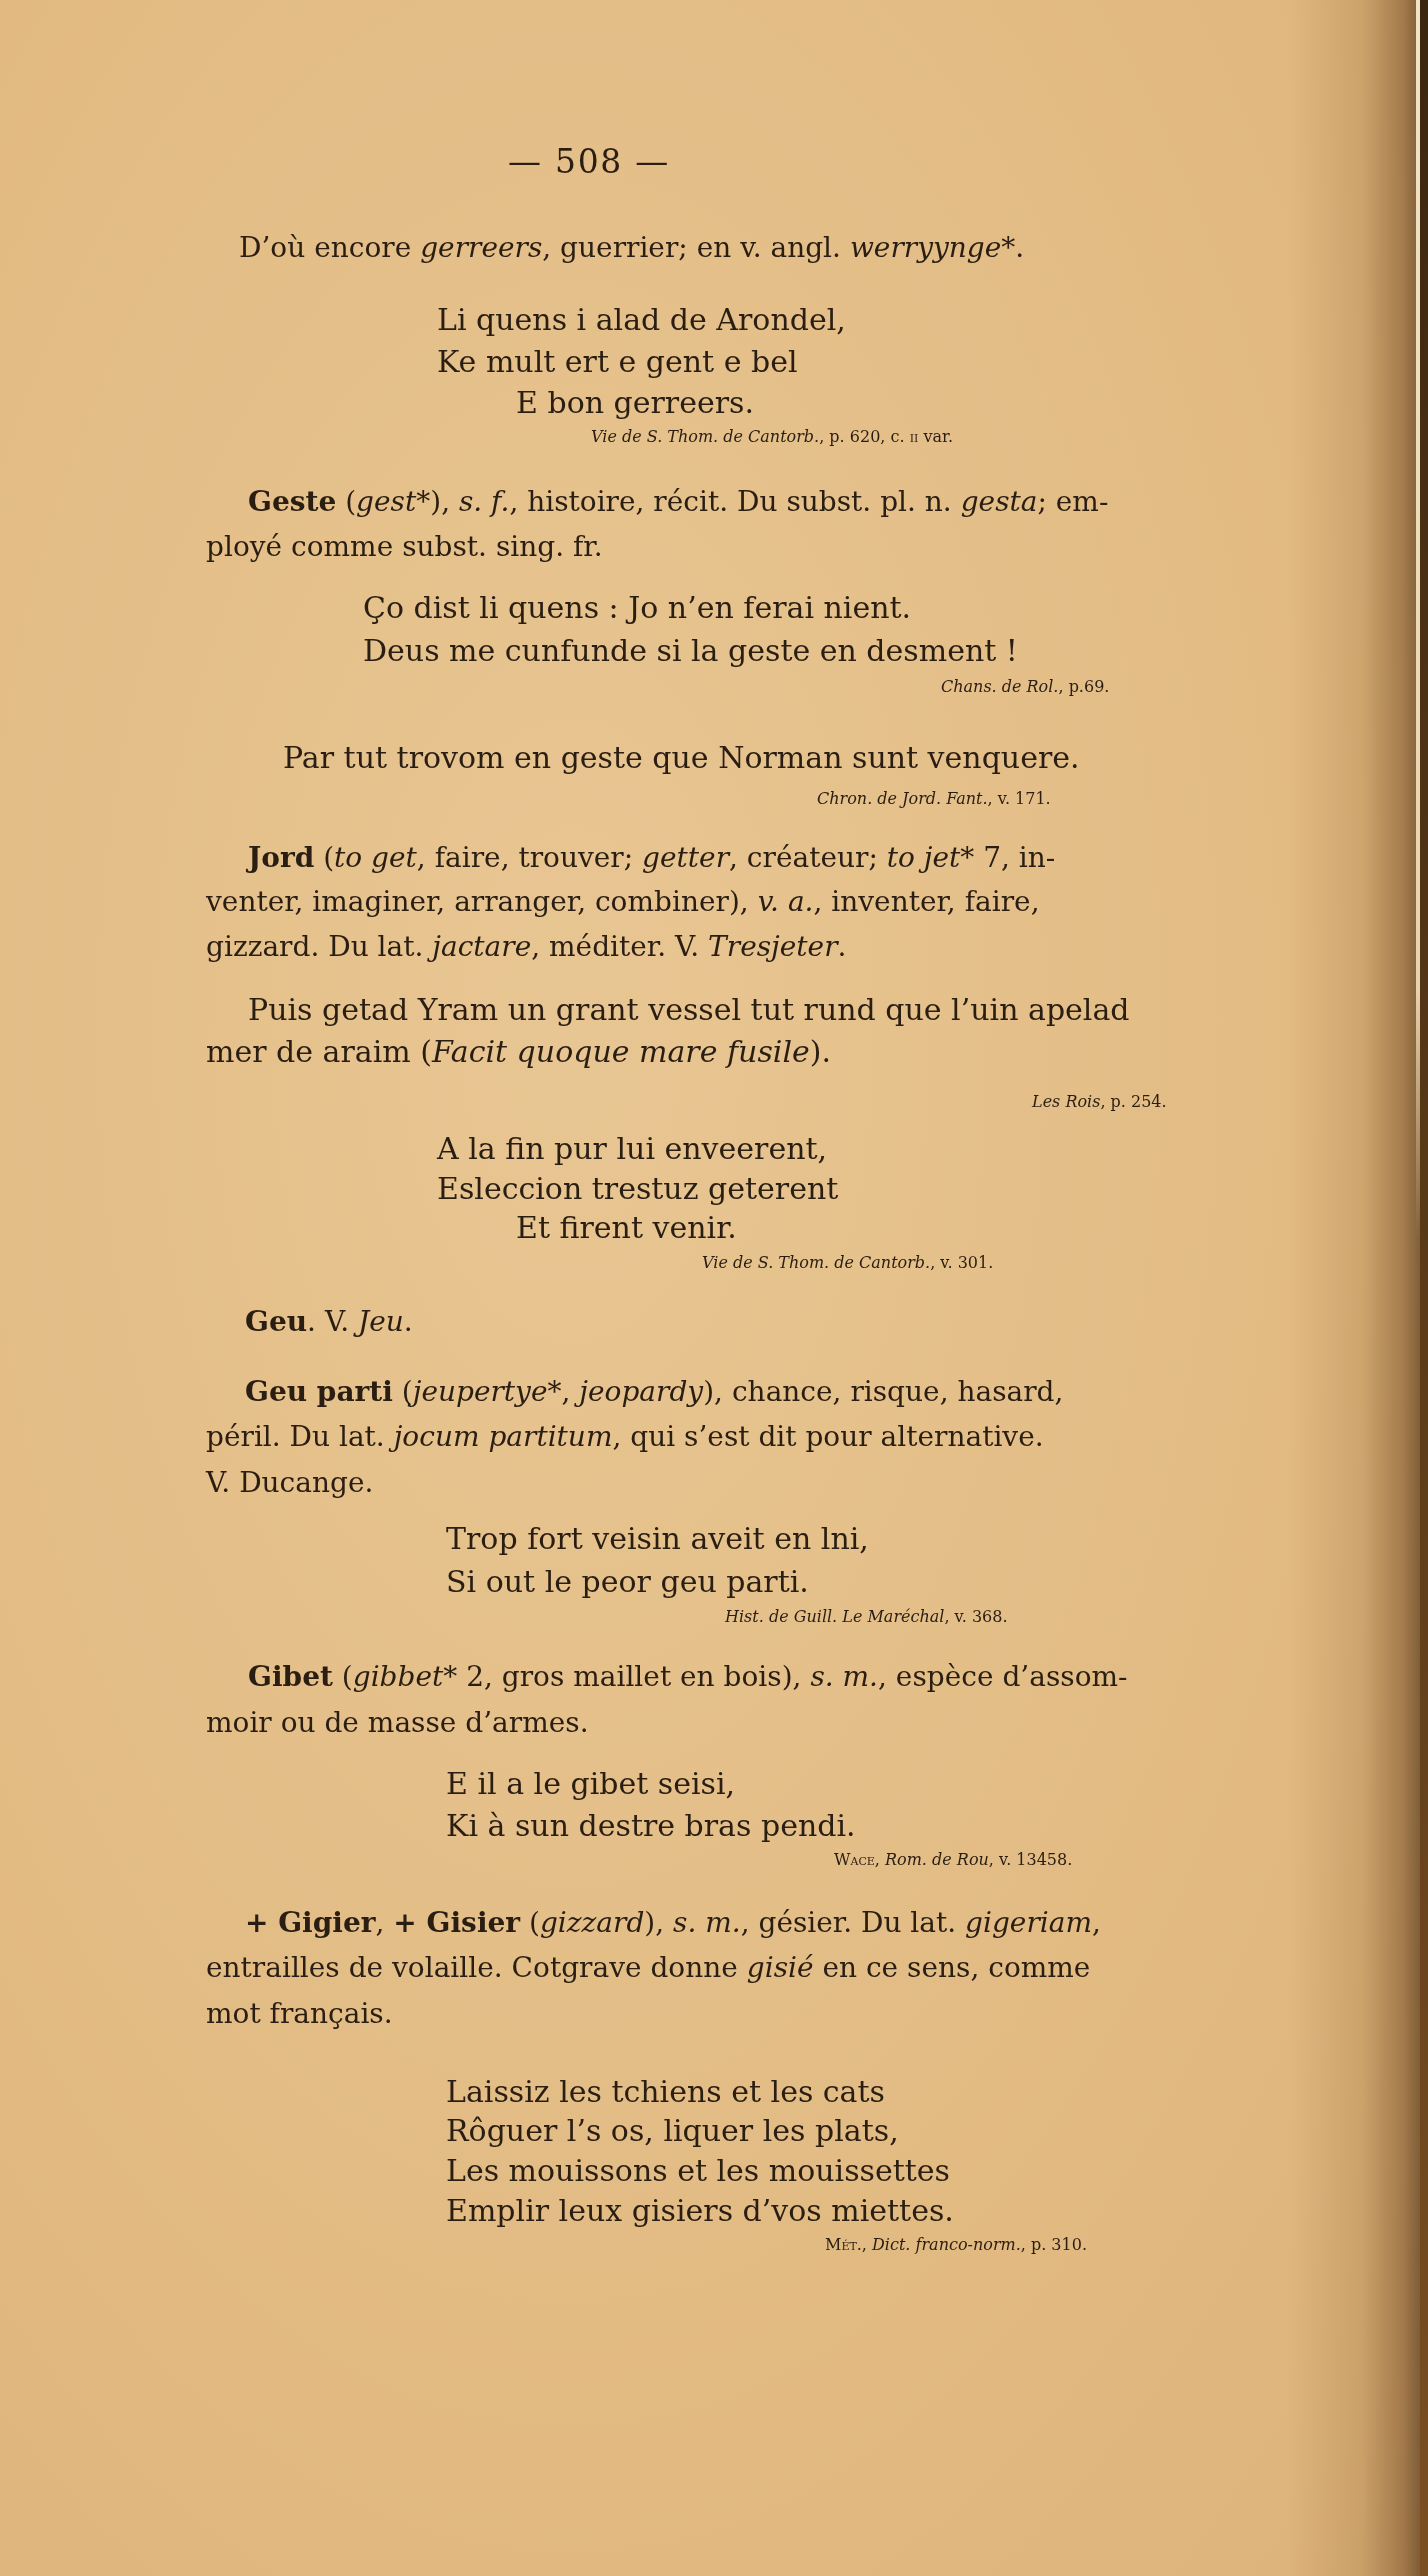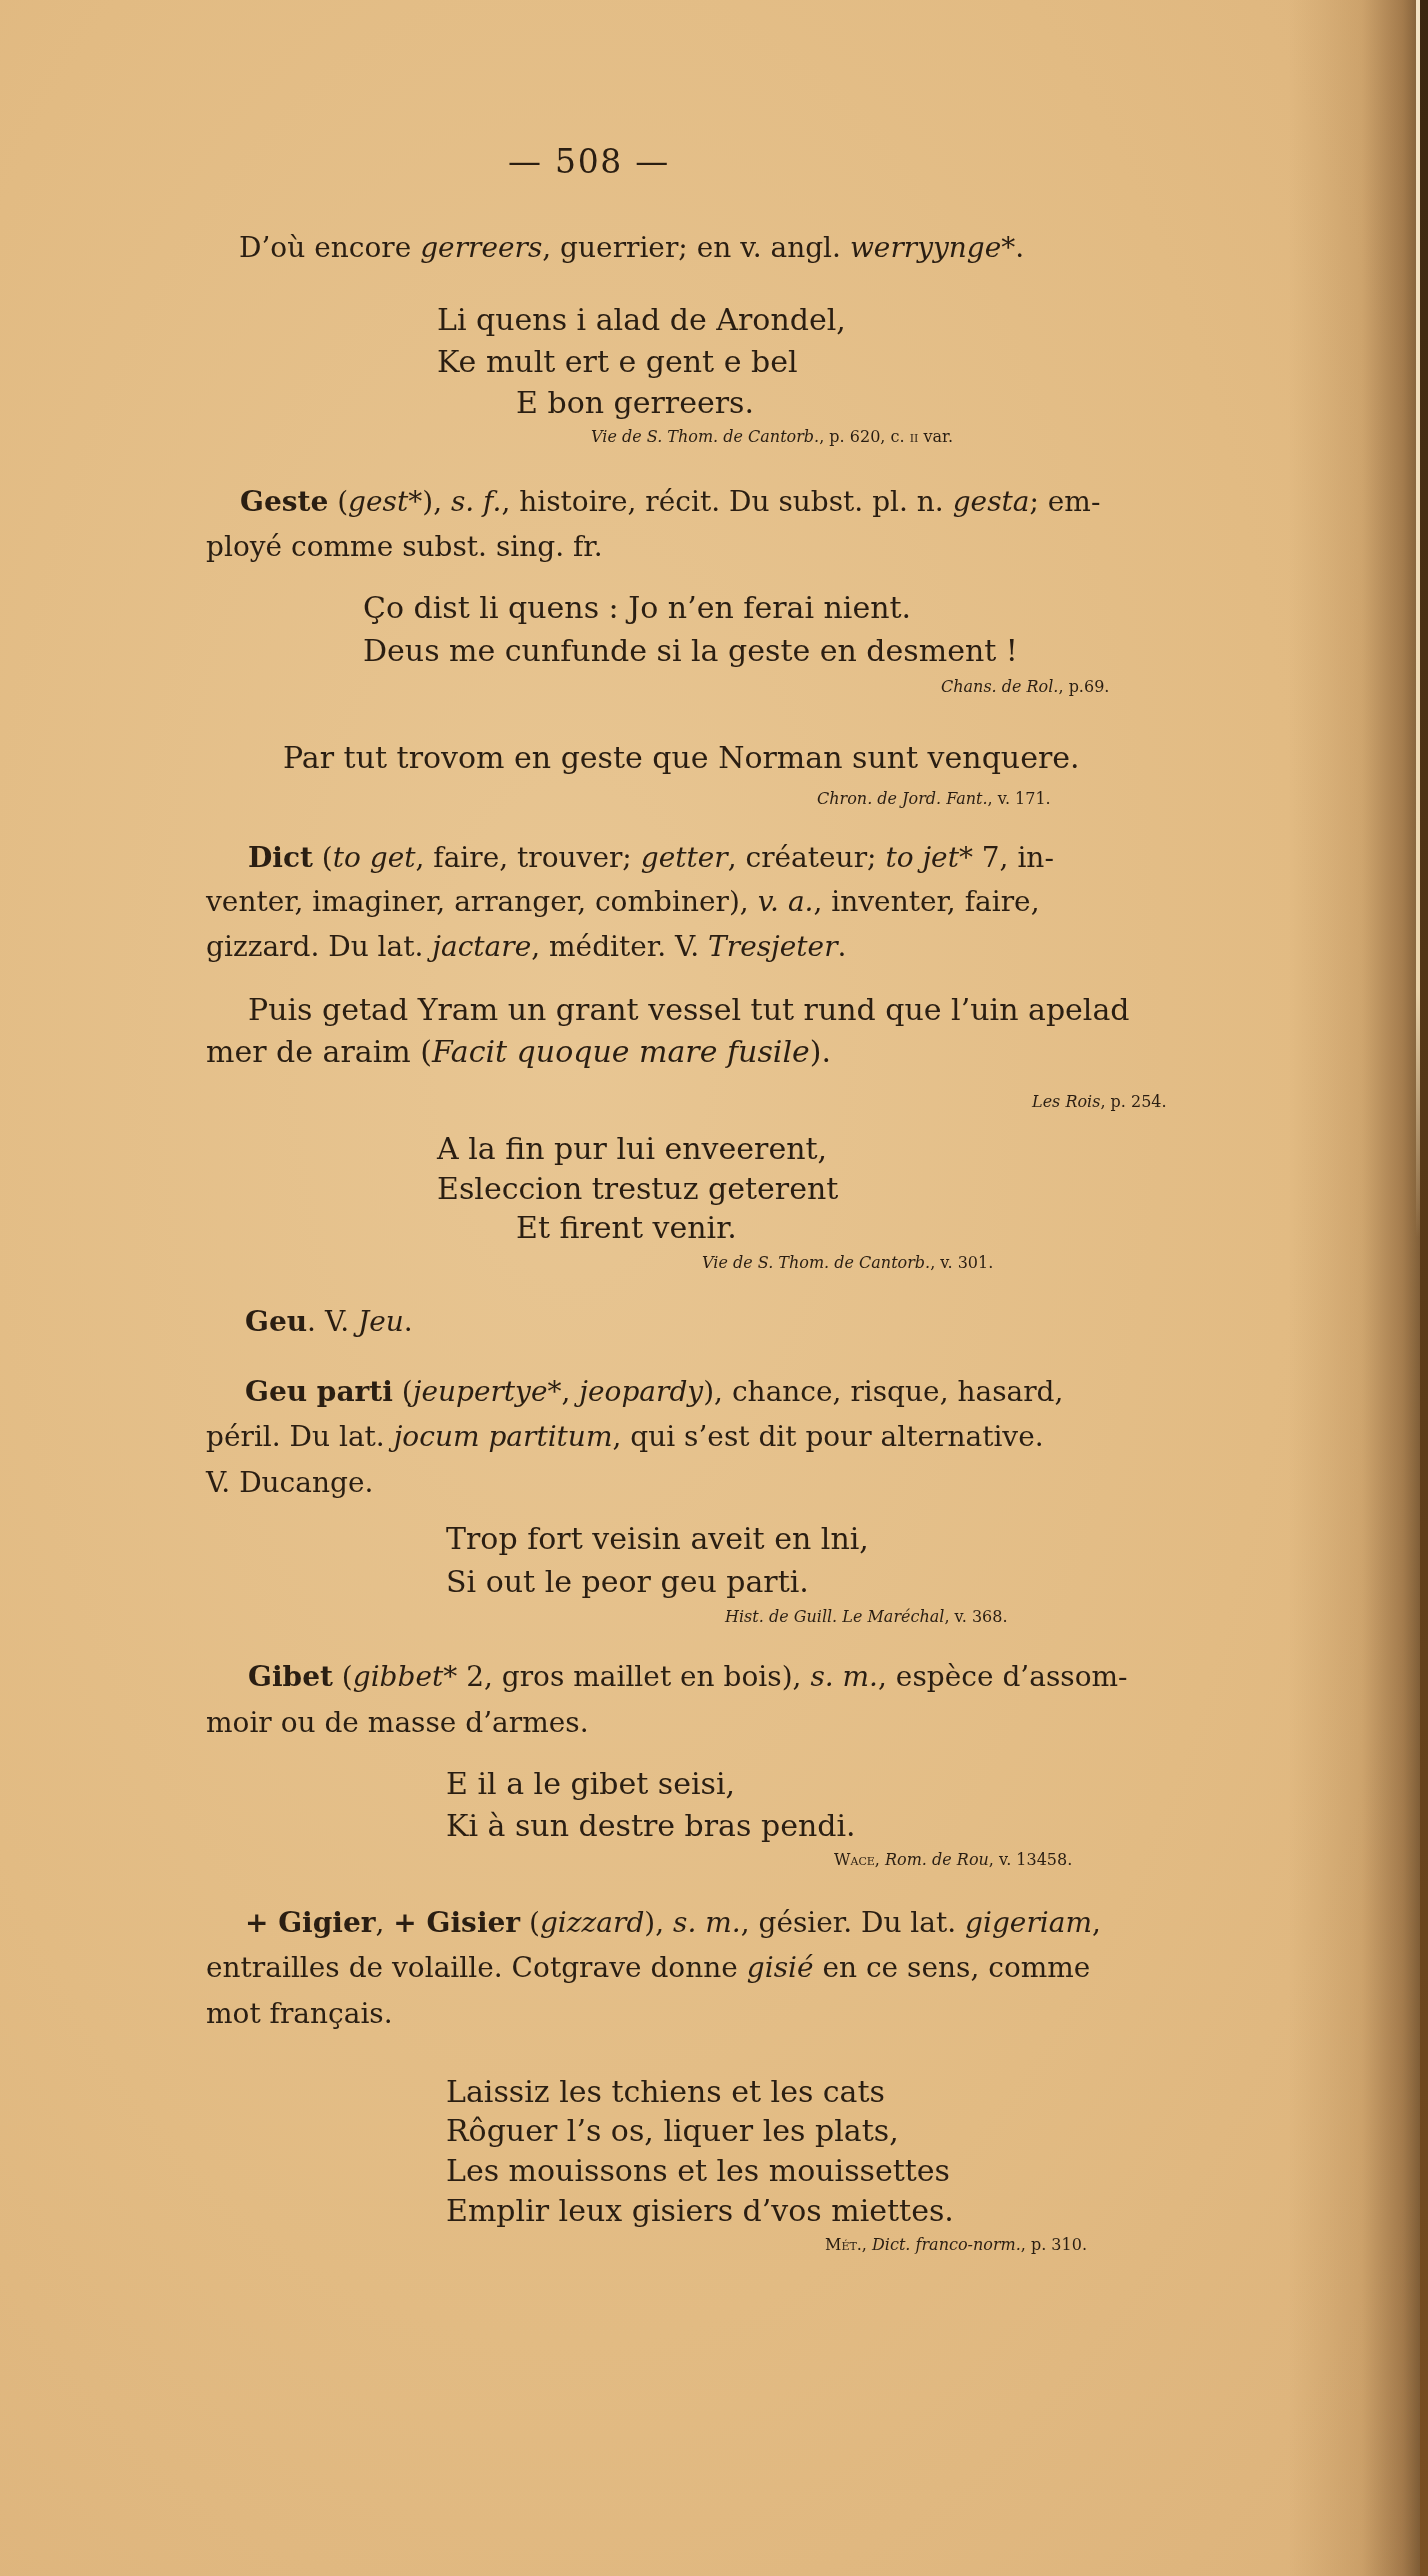--- a/index.html
+++ b/index.html
@@ -44,29 +44,29 @@
 <div class="edge-dark"></div>
 
 <div class="page-number">— 508 —</div>
 
 <div class="line" style="left:239px; top:234px;"><span>D’où encore </span><span class="i">gerreers</span><span>, guerrier; en v. angl. </span><span class="i">werryynge</span><span>*.</span></div>
 <div class="line verse" style="left:437px; top:305px;"><span>Li quens i alad de Arondel,</span></div>
 <div class="line verse" style="left:437px; top:347px;"><span>Ke mult ert e gent e bel</span></div>
 <div class="line verse" style="left:516px; top:388px;"><span>E bon gerreers.</span></div>
 <div class="line cite" style="left:591px; top:429px;"><span class="i">Vie de S. Thom. de Cantorb.</span><span>, p. 620, c. </span><span class="sc">ii</span><span> var.</span></div>
 
-<div class="line" style="left:240px; top:488px;"><span class="b">Geste</span><span> (</span><span class="i">gest</span><span>*), </span><span class="i">s. f.</span><span>, histoire, récit. Du subst. pl. n. </span><span class="i">gesta</span><span>; em-</span></div>
+<div class="line" style="left:248px; top:488px;"><span class="b">Geste</span><span> (</span><span class="i">gest</span><span>*), </span><span class="i">s. f.</span><span>, histoire, récit. Du subst. pl. n. </span><span class="i">gesta</span><span>; em-</span></div>
 <div class="line" style="left:206px; top:533px;"><span>ployé comme subst. sing. fr.</span></div>
 <div class="line verse" style="left:363px; top:593px;"><span>Ço dist li quens : Jo n’en ferai nient.</span></div>
 <div class="line verse" style="left:363px; top:636px;"><span>Deus me cunfunde si la geste en desment !</span></div>
 <div class="line cite" style="left:941px; top:679px;"><span class="i">Chans. de Rol.</span><span>, p.69.</span></div>
 <div class="line verse" style="left:283px; top:743px;"><span>Par tut trovom en geste que Norman sunt venquere.</span></div>
 <div class="line cite" style="left:817px; top:791px;"><span class="i">Chron. de Jord. Fant.</span><span>, v. 171.</span></div>
 
-<div class="line" style="left:248px; top:844px;"><span class="b">Dict</span><span> (</span><span class="i">to get</span><span>, faire, trouver; </span><span class="i">getter</span><span>, créateur; </span><span class="i">to jet</span><span>* 7, in-</span></div>
+<div class="line" style="left:248px; top:844px;"><span class="b">Jord</span><span> (</span><span class="i">to get</span><span>, faire, trouver; </span><span class="i">getter</span><span>, créateur; </span><span class="i">to jet</span><span>* 7, in-</span></div>
 <div class="line" style="left:206px; top:888px;"><span>venter, imaginer, arranger, combiner), </span><span class="i">v. a.</span><span>, inventer, faire,</span></div>
 <div class="line" style="left:206px; top:933px;"><span>gizzard. Du lat. </span><span class="i">jactare</span><span>, méditer. V. </span><span class="i">Tresjeter</span><span>.</span></div>
 <div class="line verse" style="left:248px; top:995px;"><span>Puis getad Yram un grant vessel tut rund que l’uin apelad</span></div>
 <div class="line verse" style="left:206px; top:1037px;"><span>mer de araim (</span><span class="i">Facit quoque mare fusile</span><span>).</span></div>
 <div class="line cite" style="left:1032px; top:1094px;"><span class="i">Les Rois</span><span>, p. 254.</span></div>
 <div class="line verse" style="left:437px; top:1134px;"><span>A la fin pur lui enveerent,</span></div>
 <div class="line verse" style="left:437px; top:1174px;"><span>Esleccion trestuz geterent</span></div>
 <div class="line verse" style="left:516px; top:1213px;"><span>Et firent venir.</span></div>
 <div class="line cite" style="left:702px; top:1255px;"><span class="i">Vie de S. Thom. de Cantorb.</span><span>, v. 301.</span></div>
 

